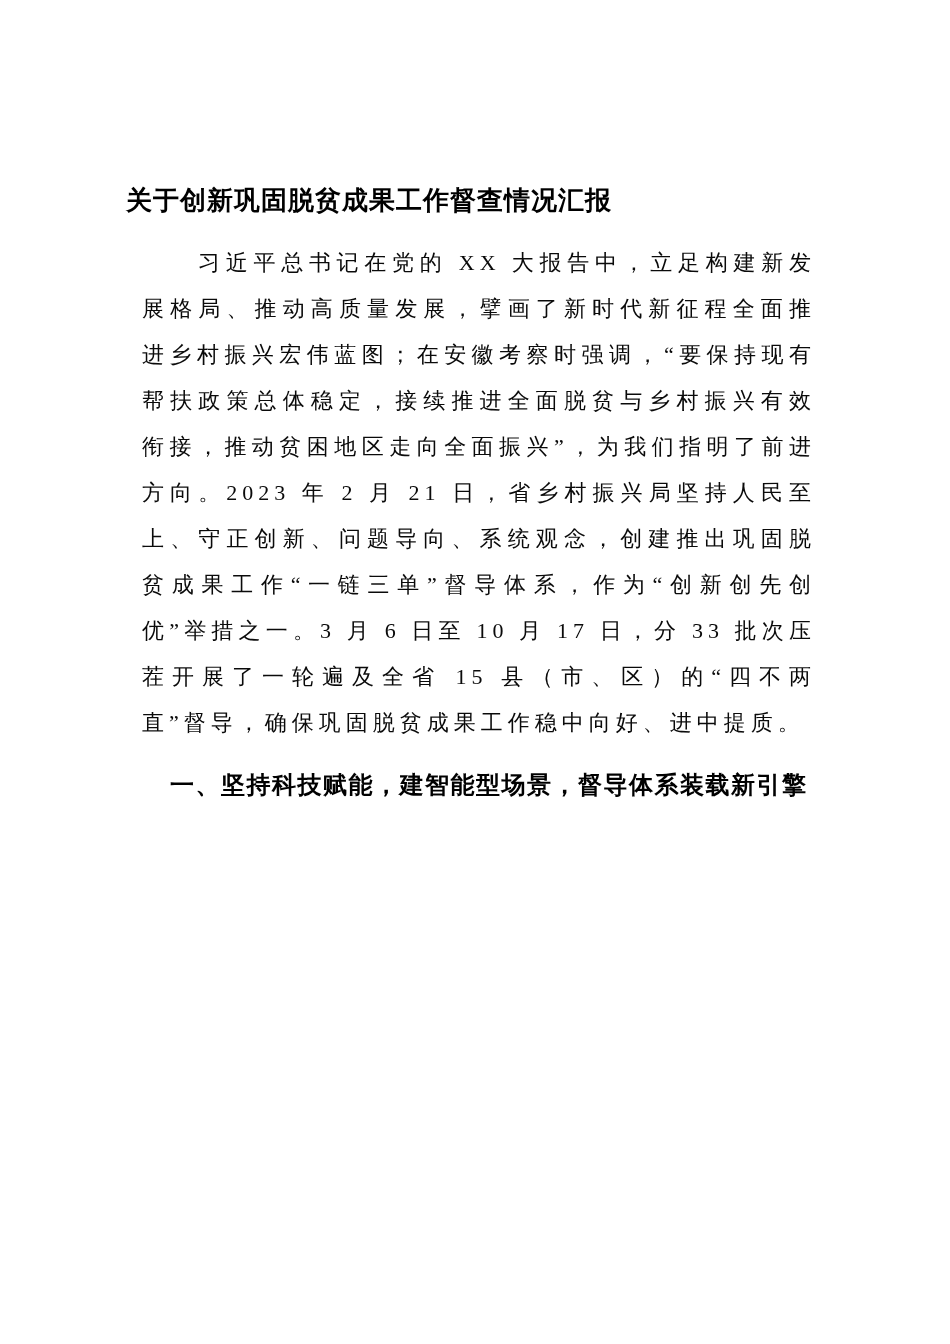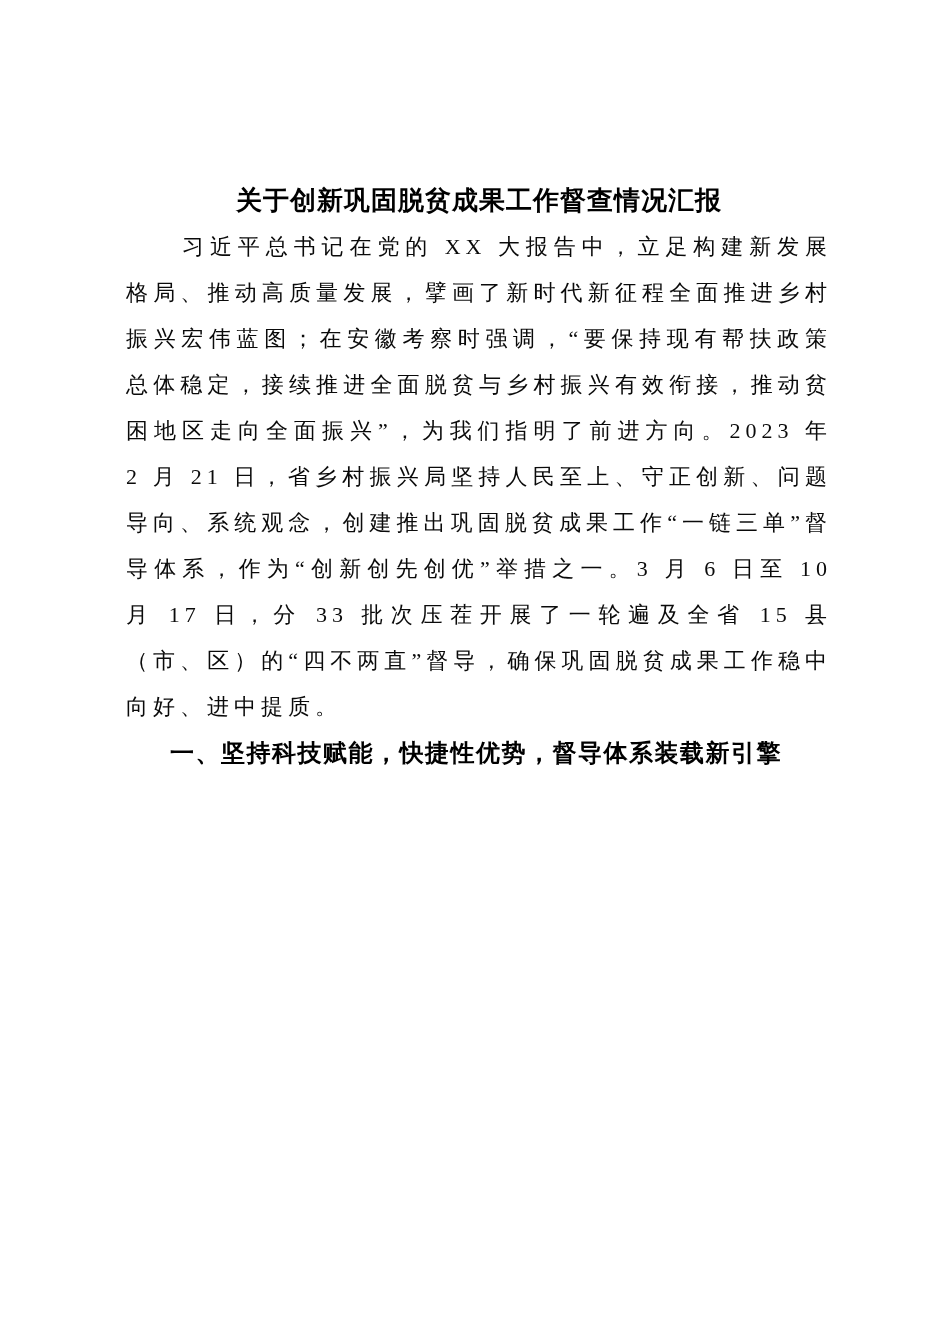--- a/index.html
+++ b/index.html
@@ -17,29 +17,28 @@
     font-family: "Liberation Serif", "DejaVu Serif", serif;
   }
   .content {
     position: absolute;
     top: 178px;
     left: 126px;
     width: 706px;
   }
   .doc-title {
     margin: 0;
-    text-align: center;
     font-size: 26px;
     font-weight: bold;
     line-height: 46px;
     letter-spacing: 1px;
     font-family: "Liberation Serif", "DejaVu Serif", serif;
   }
   .body-para {
-    margin: 0;
+    margin: 16px;
     font-size: 22px;
     line-height: 46px;
     letter-spacing: 5px;
     text-align: justify;
     text-indent: 56px;
     color: #0a0a0a;
     font-family: "Liberation Serif", "DejaVu Serif", serif;
   }
   .section-heading {
     margin: 0;
@@ -52,15 +51,15 @@
     font-family: "Liberation Sans", "DejaVu Sans", sans-serif;
   }
 </style>
 </head>
 <body>
 
 <div class="page">
   <div class="content">
     <h1 class="doc-title">关于创新巩固脱贫成果工作督查情况汇报</h1>
     <p class="body-para">习近平总书记在党的 XX 大报告中，立足构建新发展格局、推动高质量发展，擘画了新时代新征程全面推进乡村振兴宏伟蓝图；在安徽考察时强调，“要保持现有帮扶政策总体稳定，接续推进全面脱贫与乡村振兴有效衔接，推动贫困地区走向全面振兴”，为我们指明了前进方向。2023 年 2 月 21 日，省乡村振兴局坚持人民至上、守正创新、问题导向、系统观念，创建推出巩固脱贫成果工作“一链三单”督导体系，作为“创新创先创优”举措之一。3 月 6 日至 10 月 17 日，分 33 批次压茬开展了一轮遍及全省 15 县（市、区）的“四不两直”督导，确保巩固脱贫成果工作稳中向好、进中提质。</p>
-    <h2 class="section-heading">一、坚持科技赋能，快捷性优势，督导体系装载新引擎</h2>
+    <h2 class="section-heading">一、坚持科技赋能，建智能型场景，督导体系装载新引擎</h2>
   </div>
 </div>
 
 </body></html>

